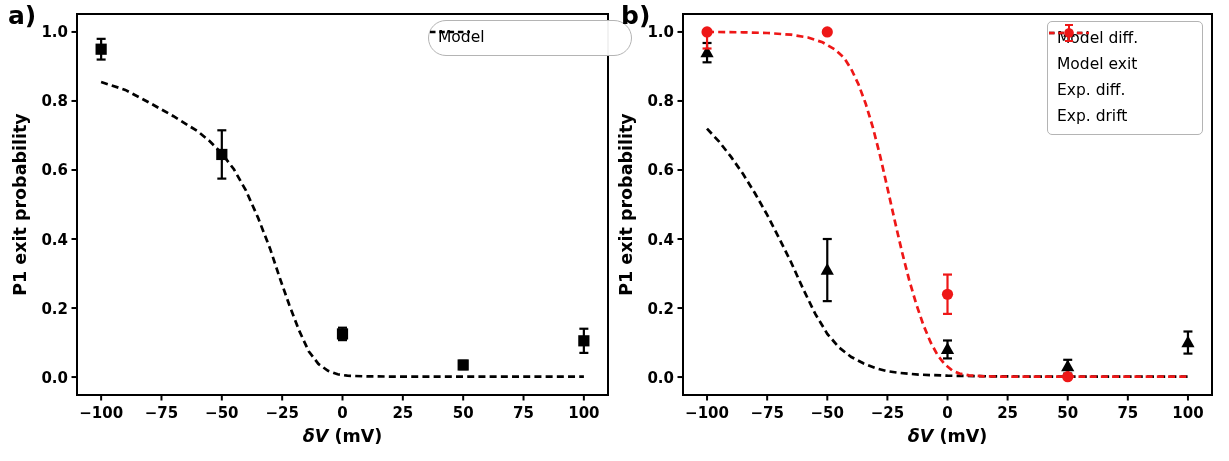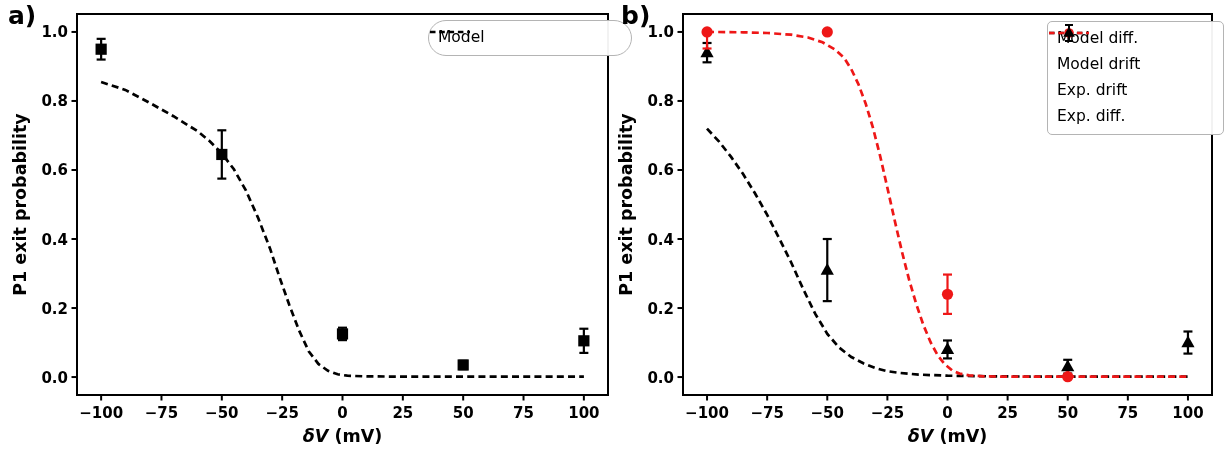--- a/index.html
+++ b/index.html
@@ -171,46 +171,46 @@
           <text x="59" y="175.48913043478262" text-anchor="end" class="tick">0.6</text>
           <line x1="62.5" y1="100.96739130434781" x2="67" y2="100.96739130434781" stroke="#000" stroke-width="2"></line>
           <text x="59" y="106.46739130434781" text-anchor="end" class="tick">0.8</text>
           <line x1="62.5" y1="31.94565217391306" x2="67" y2="31.94565217391306" stroke="#000" stroke-width="2"></line>
           <text x="59" y="37.44565217391306" text-anchor="end" class="tick">1.0</text>
         </g>
         <text x="332.5" y="442" text-anchor="middle" class="axlabel"><tspan font-style="italic">δV</tspan><tspan> (mV)</tspan></text>
         <text x="17" y="204.5" text-anchor="middle" class="axlabel" transform="rotate(-90 17 204.5)">P1 exit probability</text>
       </svg>
     <div class="panel-letter">b)</div>
-    <div class="legend" id="legend-1" style="left:432px;top:21px;width:177px;">
+    <div class="legend" id="legend-1" style="left:432px;top:21px;width:156px;">
         <div class="lrow">
           <svg width="42" height="22">
             <line x1="1" y1="11" x2="41" y2="11" stroke="#000000" stroke-width="2.6" stroke-dasharray="5.5 3.8"></line>
           </svg>
           <span class="llabel">Model diff.</span>
         </div>
         <div class="lrow">
           <svg width="42" height="22">
             <line x1="1" y1="11" x2="41" y2="11" stroke="#ee1717" stroke-width="2.6" stroke-dasharray="5.5 3.8"></line>
           </svg>
-          <span class="llabel">Model drift</span>
+          <span class="llabel">Model exit</span>
+        </div>
+        <div class="lrow">
+          <svg width="42" height="22">
+            <line x1="21" y1="3" x2="21" y2="19" stroke="#000000" stroke-width="2"></line>
+            <line x1="17" y1="3" x2="25" y2="3" stroke="#000000" stroke-width="2"></line>
+            <line x1="17" y1="19" x2="25" y2="19" stroke="#000000" stroke-width="2"></line>
+            <path d="M 21 4.7 L 15.2 14.8 L 26.8 14.8 Z" fill="#000000"></path>
+          </svg>
+          <span class="llabel">Exp. diff.</span>
         </div>
         <div class="lrow">
           <svg width="42" height="22">
             <line x1="21" y1="3" x2="21" y2="19" stroke="#ee1717" stroke-width="2"></line>
             <line x1="17" y1="3" x2="25" y2="3" stroke="#ee1717" stroke-width="2"></line>
             <line x1="17" y1="19" x2="25" y2="19" stroke="#ee1717" stroke-width="2"></line>
             <circle cx="21" cy="11" r="4.8" fill="#ee1717"></circle>
           </svg>
           <span class="llabel">Exp. drift</span>
-        </div>
-        <div class="lrow">
-          <svg width="42" height="22">
-            <line x1="21" y1="3" x2="21" y2="19" stroke="#000000" stroke-width="2"></line>
-            <line x1="17" y1="3" x2="25" y2="3" stroke="#000000" stroke-width="2"></line>
-            <line x1="17" y1="19" x2="25" y2="19" stroke="#000000" stroke-width="2"></line>
-            <path d="M 21 4.7 L 15.2 14.8 L 26.8 14.8 Z" fill="#000000"></path>
-          </svg>
-          <span class="llabel">Exp. diff.</span>
         </div>
       </div>
   </div>
 </div>
 
 </body></html>

